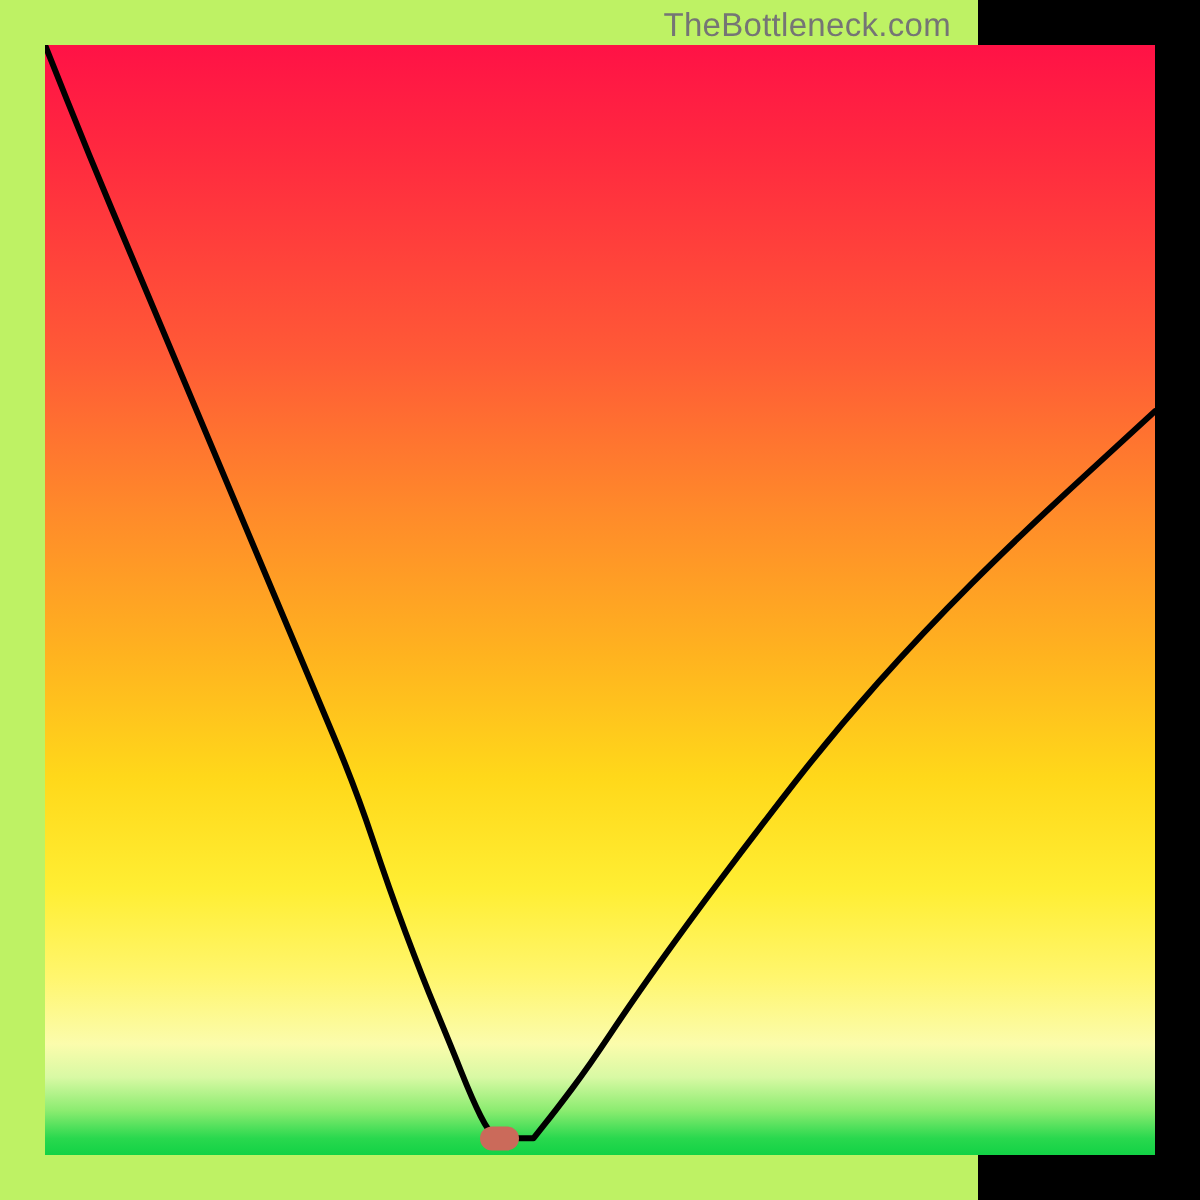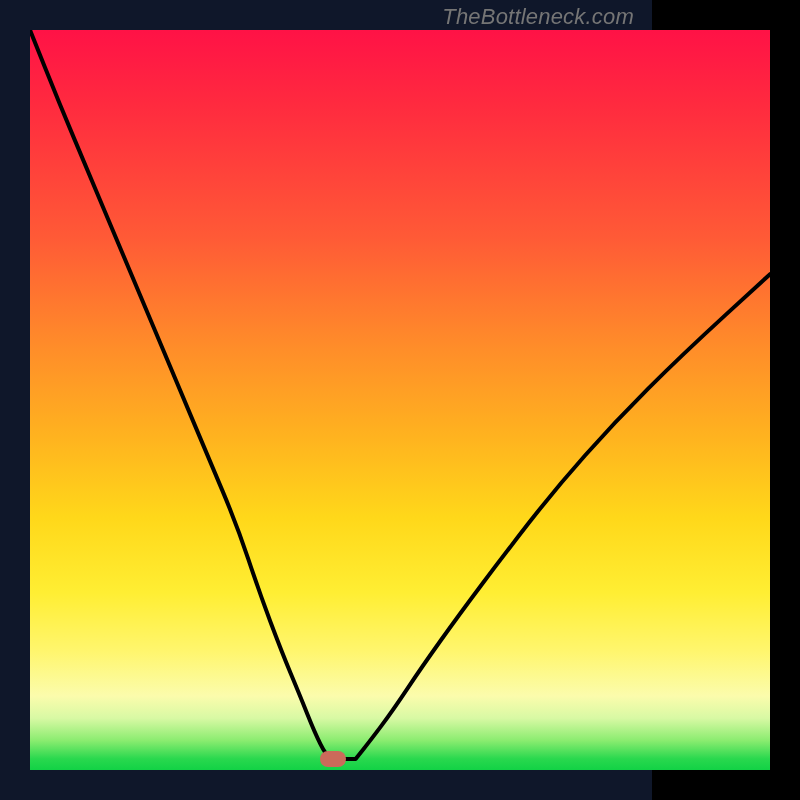--- a/index.html
+++ b/index.html
@@ -8,22 +8,21 @@
     width: 800px;
     height: 800px;
     overflow: hidden;
     background: #000;
     font-family: Arial, Helvetica, sans-serif;
   }
   .frame {
     position: relative;
     width: 652px;
     height: 800px;
-    background: #0f172a;
-    font-style: italic;
+    background: #bef264;
   }
   .watermark {
     position: absolute;
     top: 4px;
     right: 18px;
     color: #757575;
     font-size: 22px;
     font-weight: 400;
     letter-spacing: 0.2px;
     z-index: 10;

